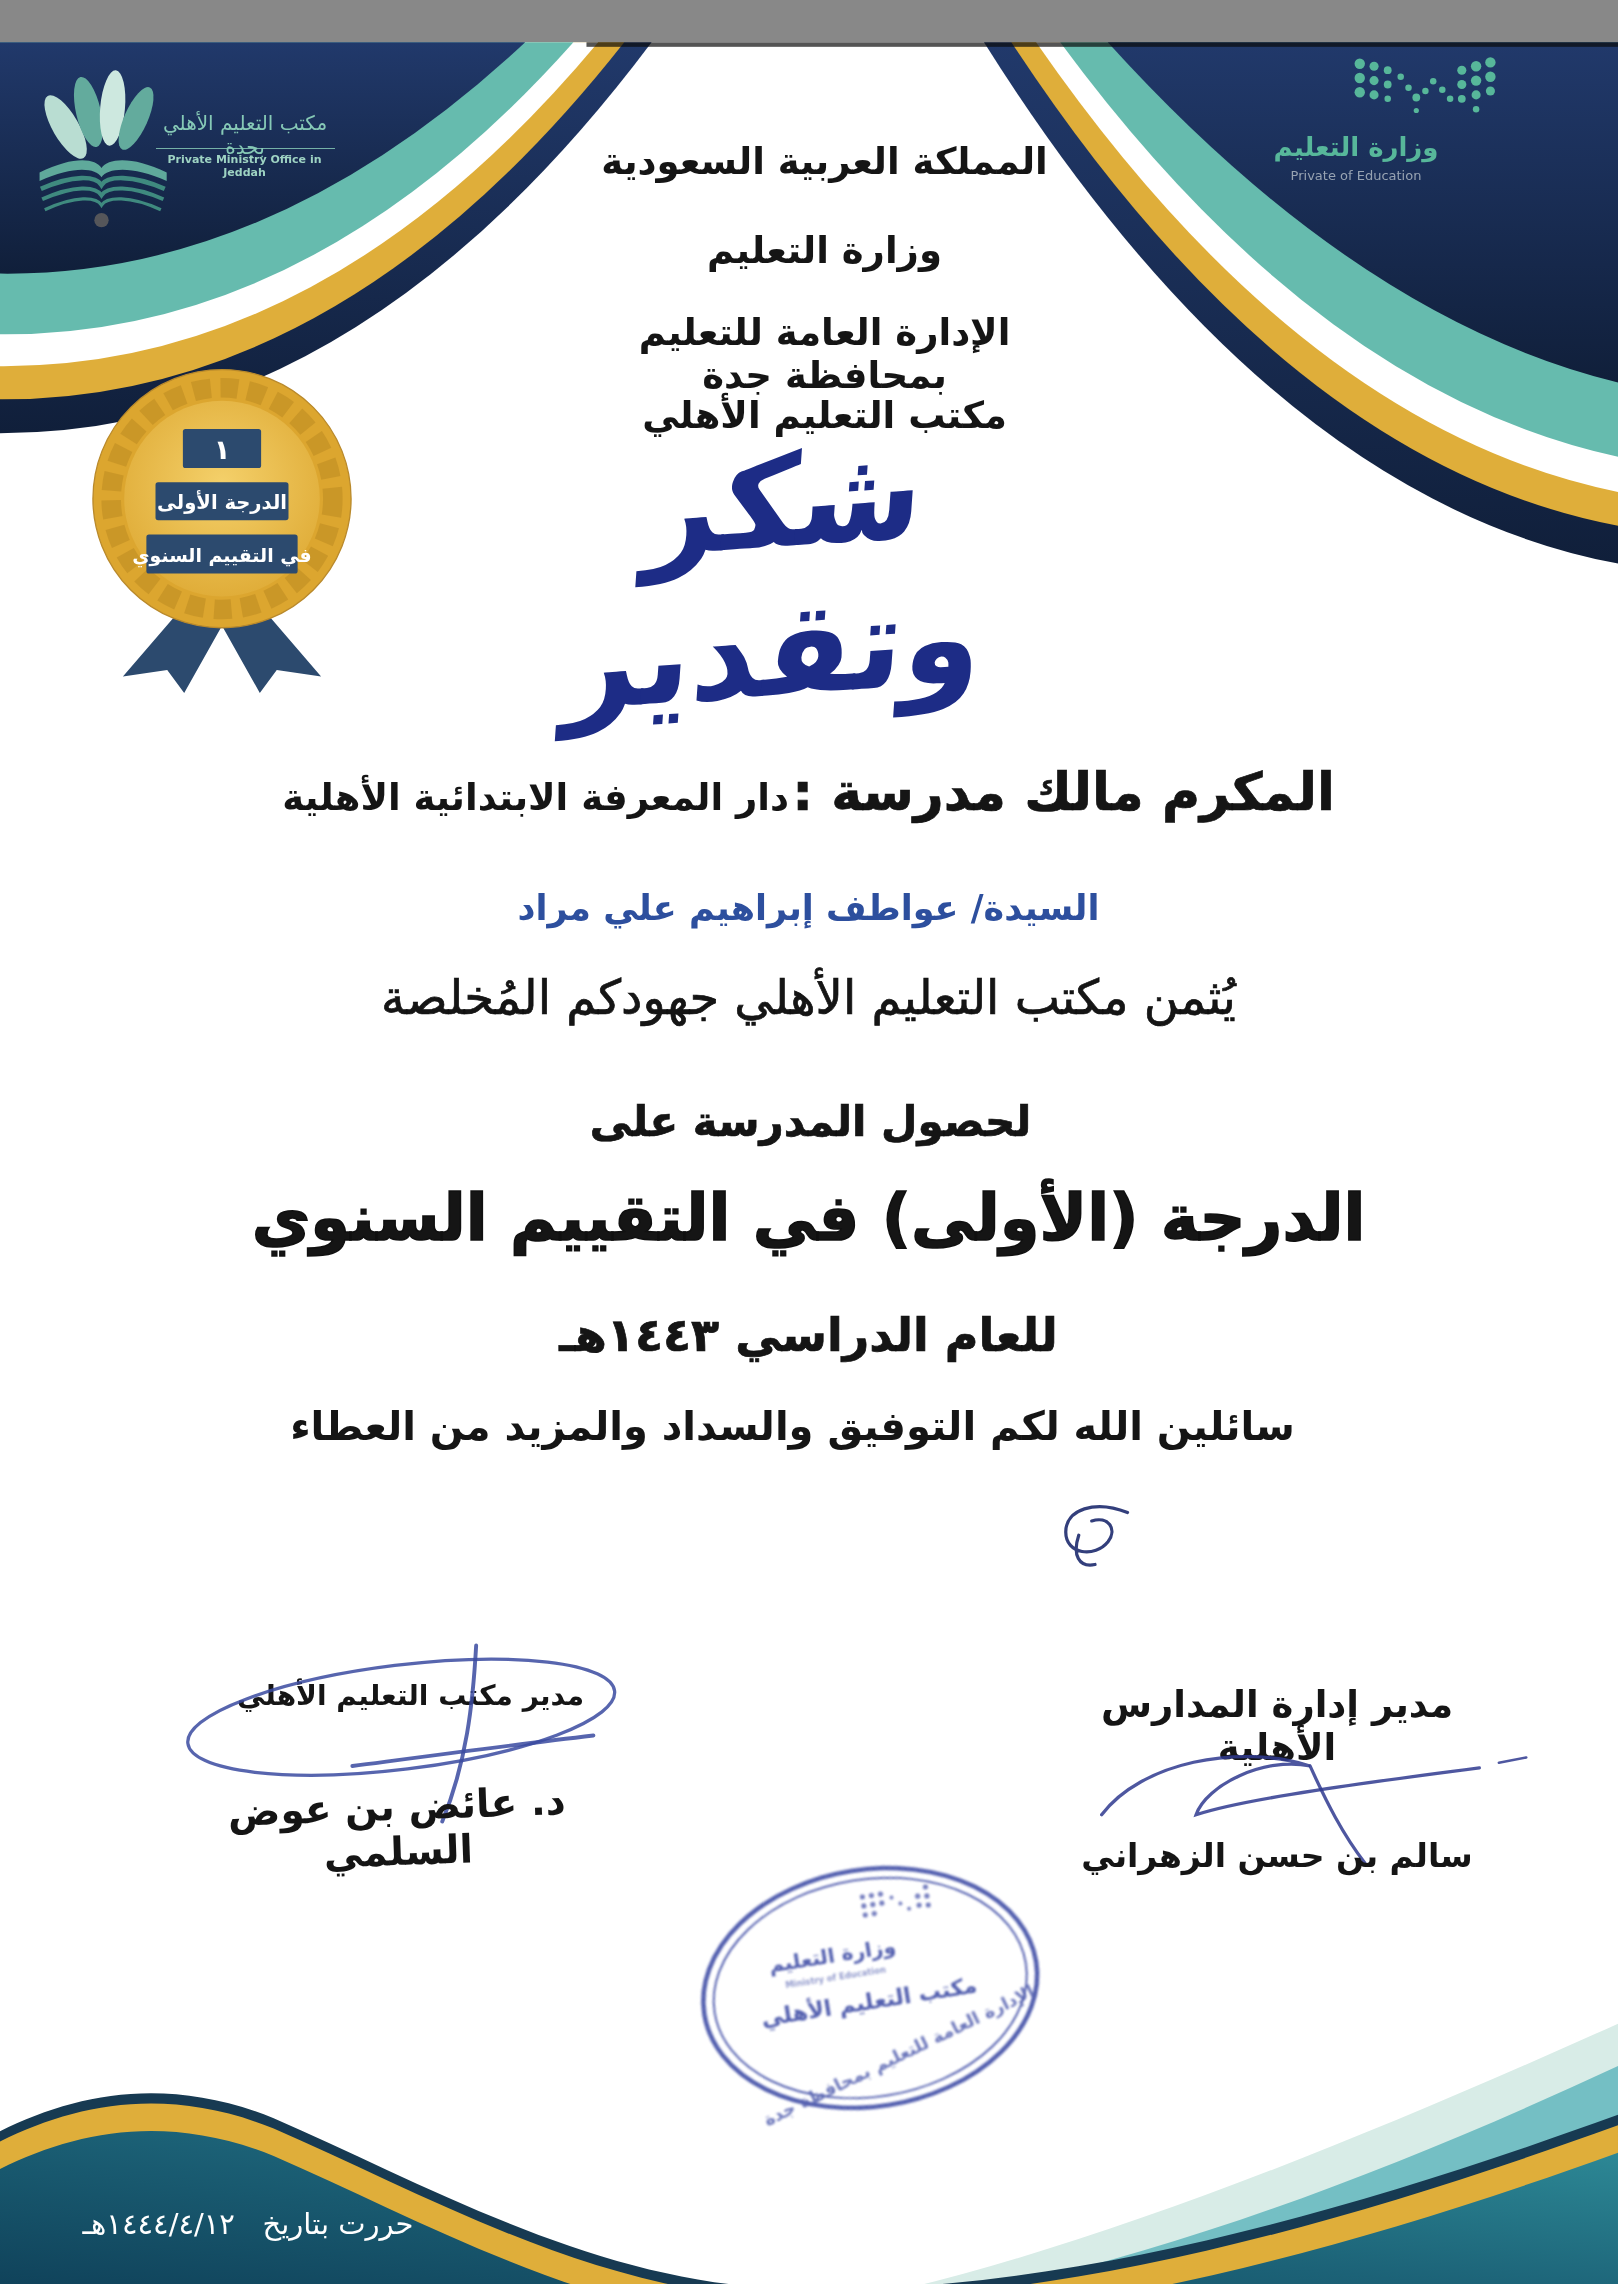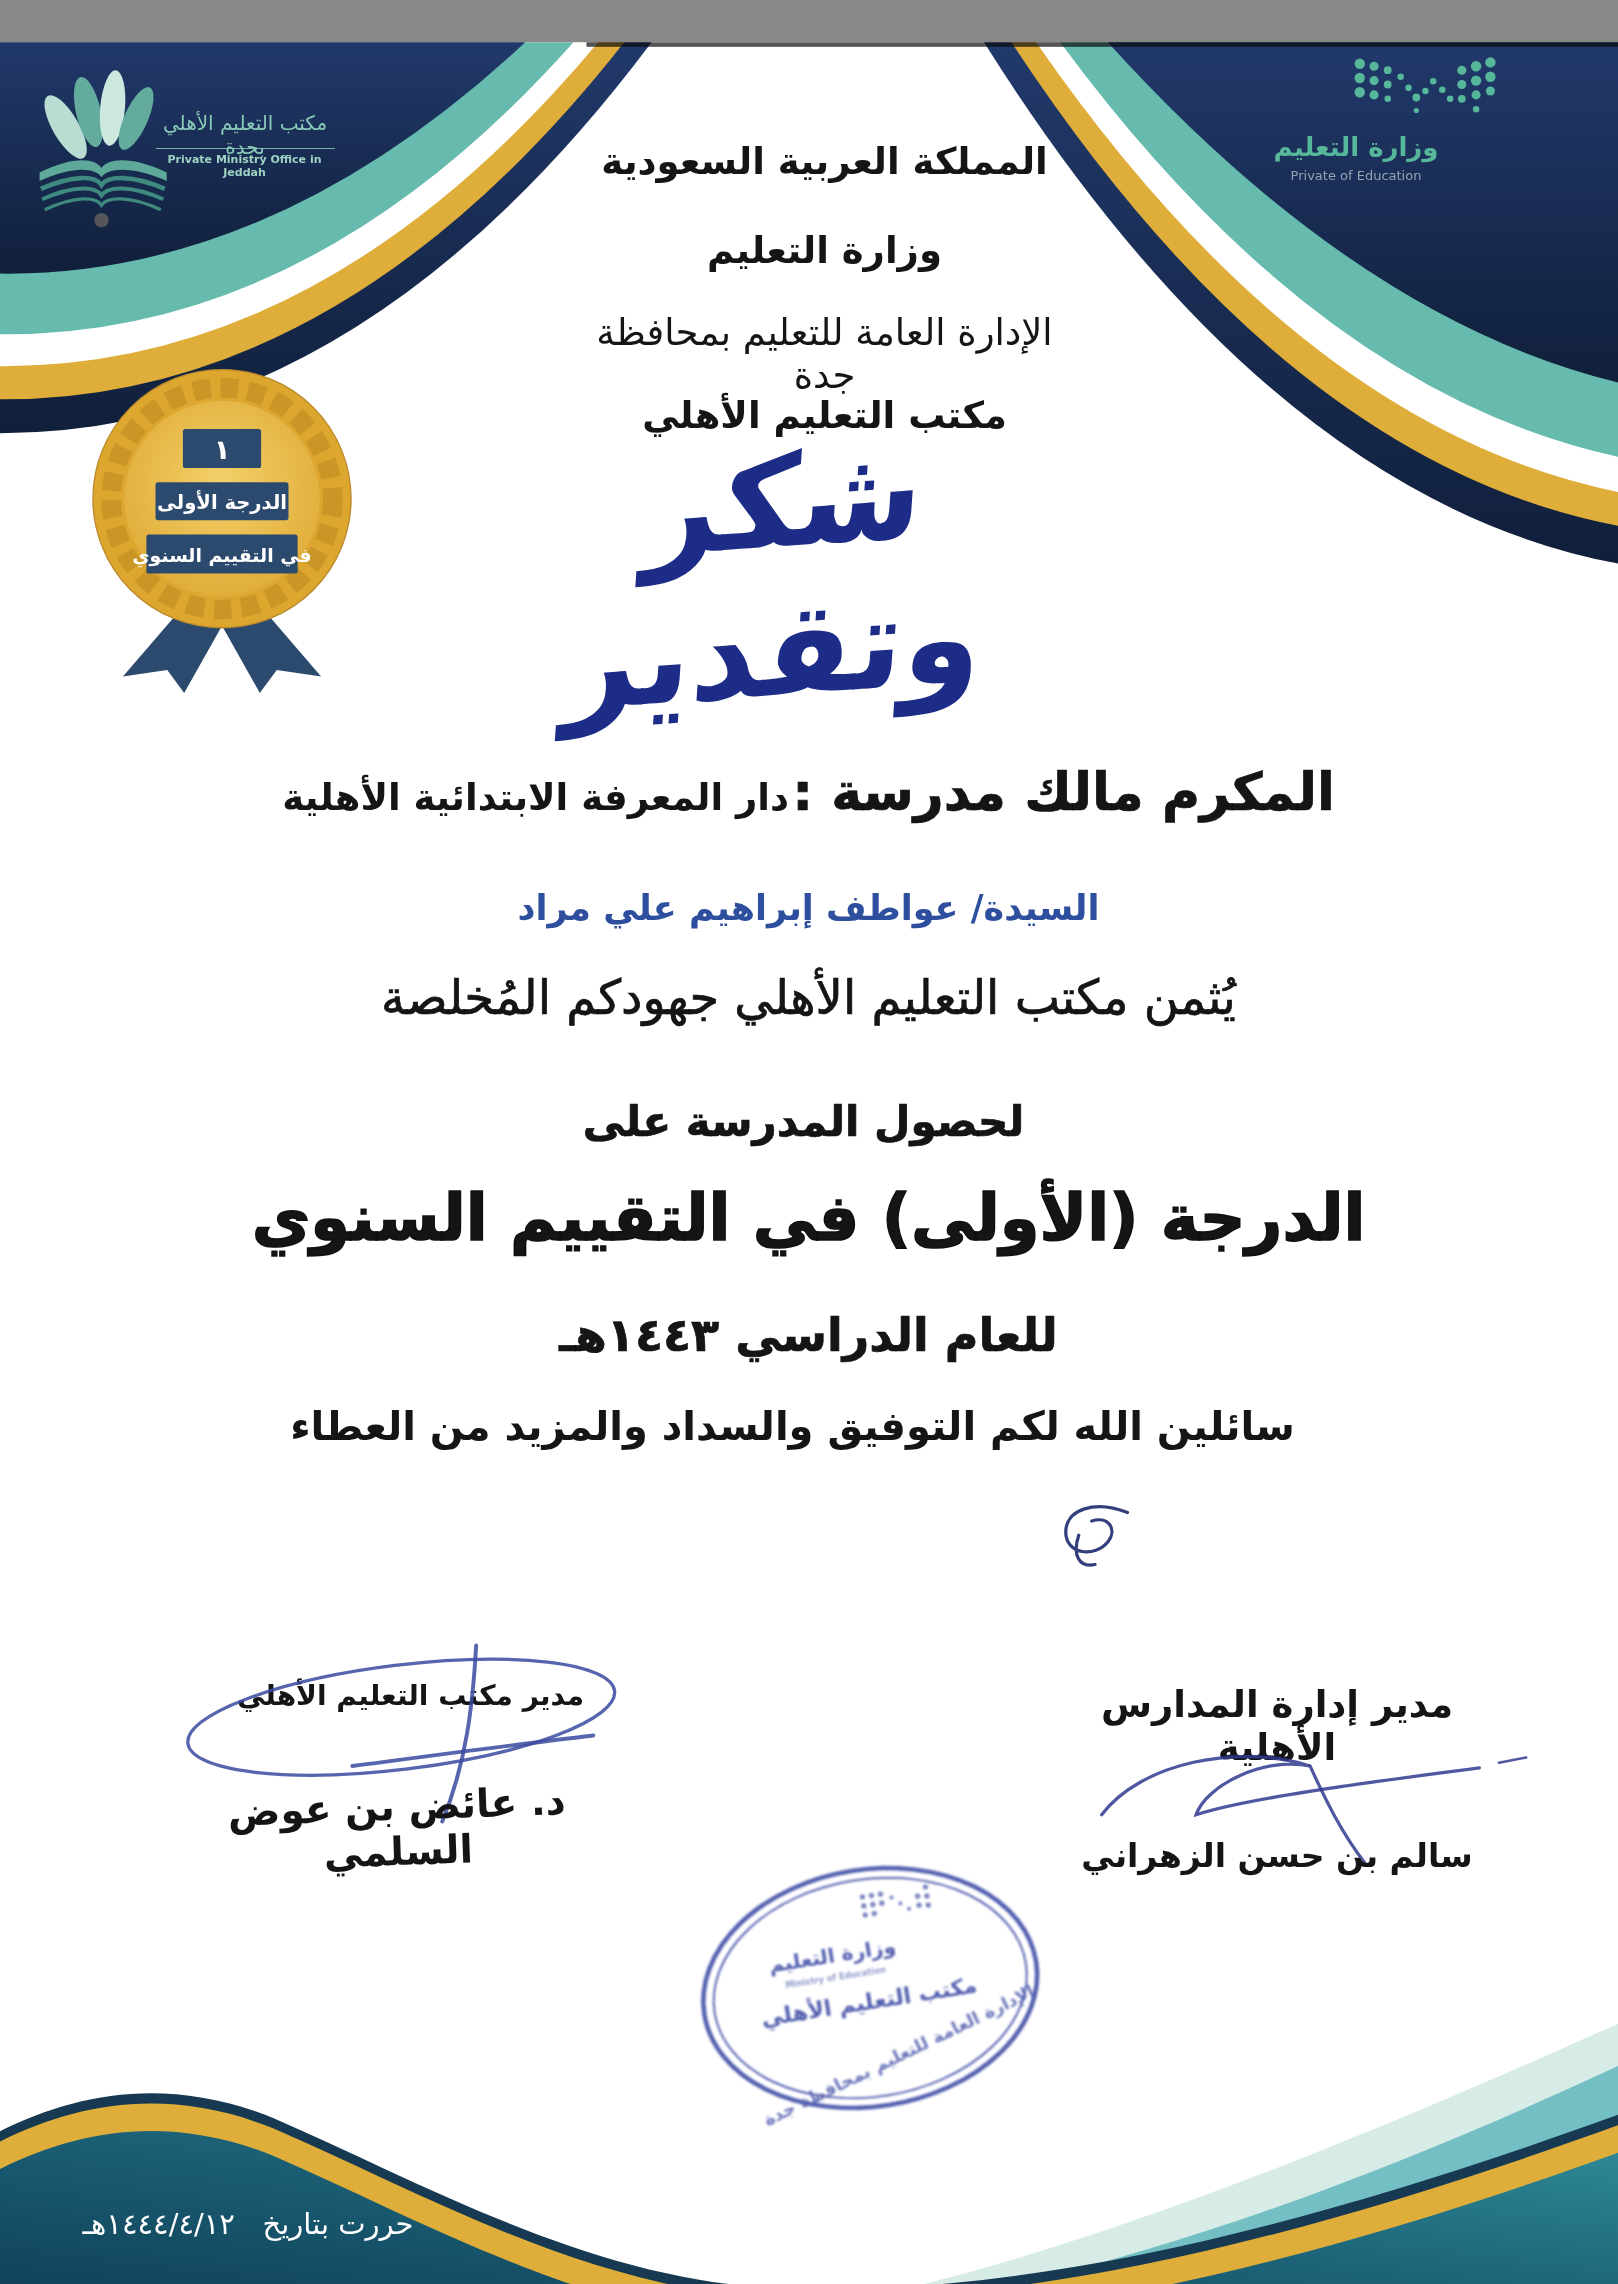--- a/index.html
+++ b/index.html
@@ -103,21 +103,21 @@
         <circle class="f-dot" cx="204" cy="66" r="7"></circle>
         <circle class="f-dot" cx="226" cy="60" r="7"></circle>
       <circle class="f-dot" cx="204" cy="88" r="5"></circle>
     </g>
   </svg>
   <div class="t" style="left:1258px;top:90px;width:196px;font-size:26px;font-weight:bold;color:var(--logo-green);">وزارة التعليم</div>
   <div class="abs" style="left:1258px;top:126px;width:196px;font-size:13px;color:#97a3b2;text-align:center;">Private of Education</div>
 
   <div class="t" style="left:564px;top:98px;width:521px;font-size:37px;font-weight:bold;">المملكة العربية السعودية</div>
   <div class="t" style="left:564px;top:187px;width:521px;font-size:37px;font-weight:bold;">وزارة التعليم</div>
-  <div class="t" style="left:564px;top:269px;width:521px;font-size:37px;font-weight:normal;text-align:center;">الإدارة العامة للتعليم بمحافظة جدة</div>
+  <div class="t" style="left:564px;top:269px;width:521px;font-size:37px;font-weight:bold;text-align:center;">الإدارة العامة للتعليم بمحافظة جدة</div>
   <div class="t" style="left:564px;top:352px;width:521px;font-size:37px;font-weight:bold;">مكتب التعليم الأهلي</div>
 
   <svg class="abs" style="left:85px;top:323px" width="274" height="339" viewBox="0 0 420 520">
     <defs>
       <radialGradient id="gMedal" cx=".5" cy=".42" r=".7">
         <stop offset="0" class="stop-ml"></stop>
           <stop offset="1" class="stop-mg"></stop>
       </radialGradient>
     </defs>
     <path class="f-ribbon" d="M168,350 L58,478 L126,468 L152,503 L210,400 Z"></path>
@@ -135,21 +135,21 @@
 
   <div class="t" style="left:443px;top:386px;width:678px;font-size:127px;font-weight:bold;color:var(--title-blue);
        transform:rotate(-4deg) skewX(-8deg);height:215px;">شكر وتقدير</div>
 
   <div class="t" style="left:163px;top:720px;width:1291px;">
     <span style="font-size:52px;font-weight:bold;" class="semiheavy">المكرم مالك مدرسة :</span>
     <span style="font-size:37px;font-weight:bold;">دار المعرفة الابتدائية الأهلية</span>
   </div>
   <div class="t" style="left:163px;top:846px;width:1291px;font-size:35px;font-weight:bold;color:var(--name-blue);">السيدة/ عواطف إبراهيم علي مراد</div>
   <div class="t semiheavy" style="left:163px;top:927px;width:1291px;font-size:48px;font-weight:normal;">يُثمن مكتب التعليم الأهلي جهودكم المُخلصة</div>
-  <div class="t semiheavy" style="left:158px;top:1055px;width:1291px;font-size:42px;font-weight:bold;">لحصول المدرسة على</div>
+  <div class="t semiheavy" style="left:165px;top:1055px;width:1291px;font-size:42px;font-weight:bold;">لحصول المدرسة على</div>
   <div class="t heavy" style="left:163px;top:1139px;width:1291px;font-size:64px;font-weight:bold;">الدرجة (الأولى) في التقييم السنوي</div>
   <div class="t semiheavy" style="left:163px;top:1266px;width:1291px;font-size:46px;font-weight:bold;">للعام الدراسي ١٤٤٣هـ</div>
   <div class="t" style="left:147px;top:1361px;width:1291px;font-size:40px;font-weight:bold;">سائلين الله لكم التوفيق والسداد والمزيد من العطاء</div>
 
   <svg class="abs" style="left:1004px;top:1454px" width="143" height="85" viewBox="0 0 220 130">
     <path d="M190,25 C140,5 95,20 95,55 C95,90 140,95 160,70 C175,50 160,30 135,38 M115,60 C105,90 115,110 140,105" fill="none" stroke="#1d2a6e" stroke-width="5" stroke-linecap="round" opacity=".9"></path>
   </svg>
 
   <div class="t" style="left:163px;top:1637px;width:495px;font-size:28px;font-weight:bold;">مدير مكتب التعليم الأهلي</div>
   <svg class="abs" style="left:137px;top:1584px" width="548" height="228" viewBox="0 0 840 350">

